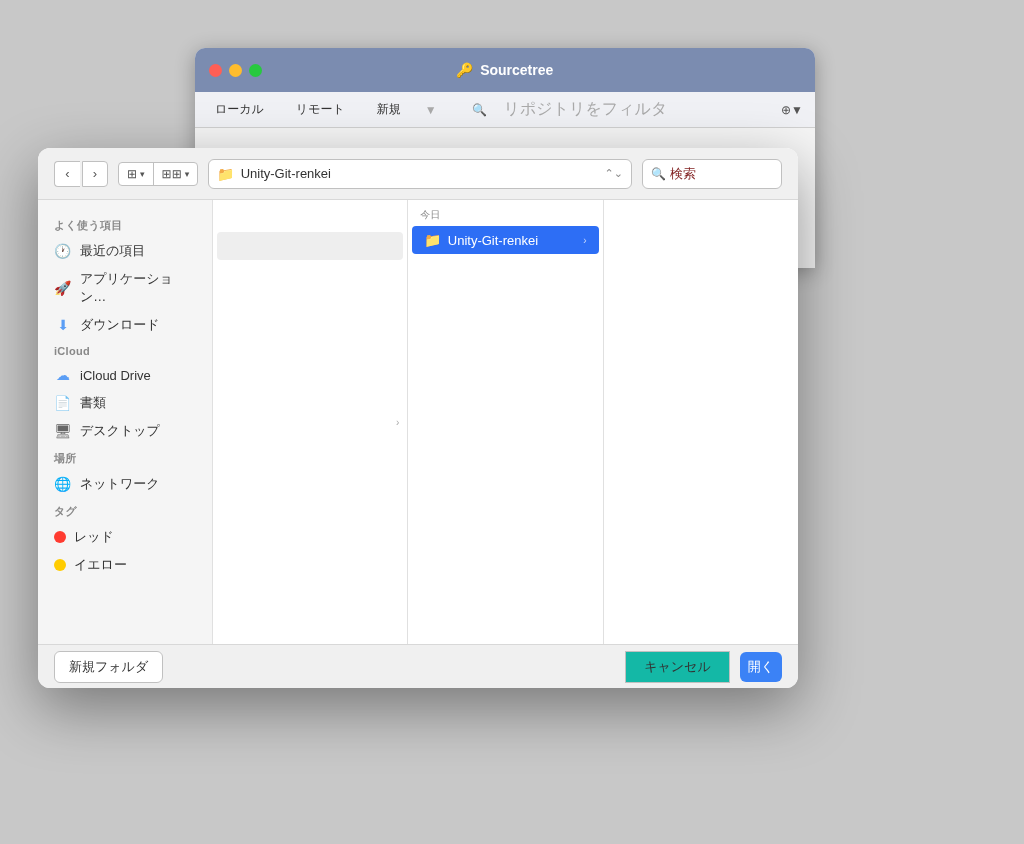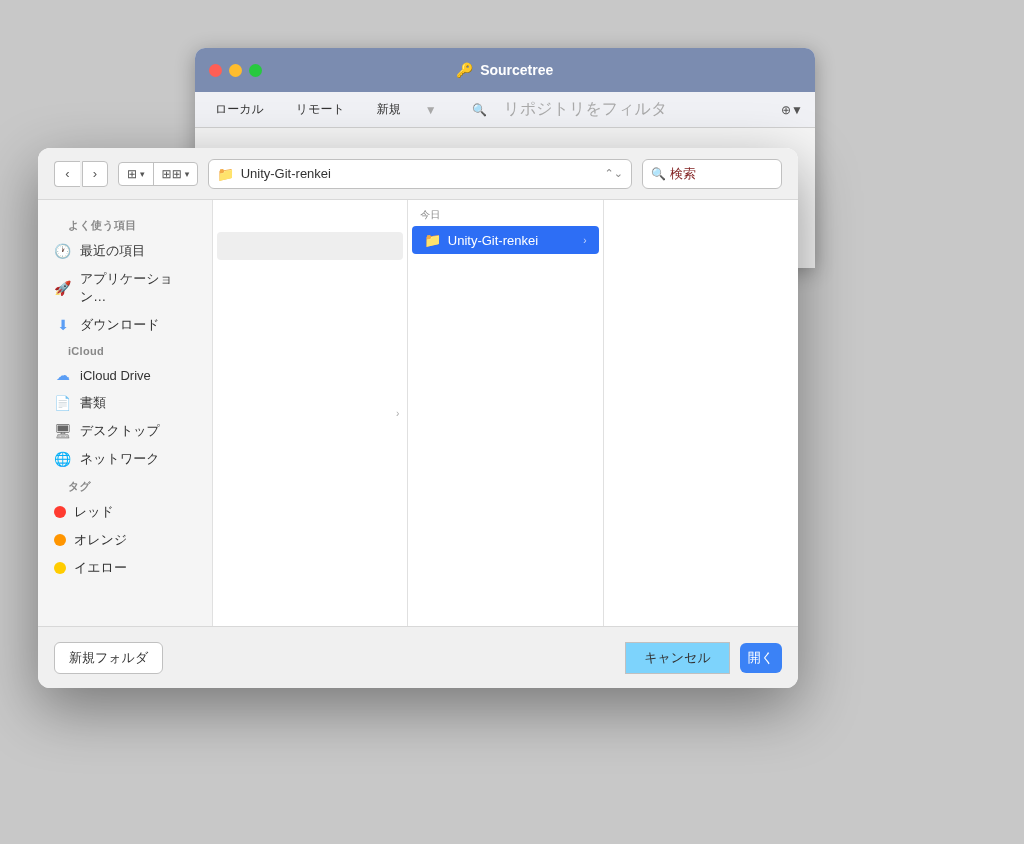--- a/index.html
+++ b/index.html
@@ -192,21 +192,20 @@
       padding: 12px 0;
       overflow-y: auto;
       flex-shrink: 0;
     }
     .sidebar-section-label {
       font-size: 11px;
       color: #888;
       font-weight: 600;
       padding: 6px 16px 4px;
       letter-spacing: 0.3px;
-      margin-left: 14px;
     }
     .sidebar-item {
       display: flex;
       align-items: center;
       gap: 8px;
       padding: 5px 16px;
       cursor: pointer;
       font-size: 13px;
       color: #333;
       border-radius: 0;
@@ -295,42 +294,42 @@
     
     .file-item-grey {
       background: #eeeeee;
       border-radius: 4px;
       margin: 0 4px;
       height: 28px;
     }
 
     
     .dialog-footer {
-      height: 62px;
+      height: 44px;
       background: #f0f0f0;
       border-top: 1px solid #d8d8d8;
       display: flex;
       align-items: center;
       padding: 0 16px;
       gap: 10px;
       flex-shrink: 0;
     }
     .btn-new-folder {
       padding: 6px 14px;
       background: white;
       border: 1px solid #c0c0c0;
       border-radius: 6px;
       font-size: 13px;
       cursor: pointer;
       color: #333;
     }
     .spacer { flex: 1; }
     .btn-cancel {
       padding: 6px 18px;
-      background: #7dd3fc;
+      background: #14b8a6;
       border: 1px solid #c0c0c0;
       border-radius: 0;
       font-size: 13px;
       cursor: pointer;
       color: #333;
     }
     .btn-open {
       padding: 6px 8px;
       background: #3b82f6;
       border: none;
@@ -422,35 +421,32 @@
       </div>
       <div class="sidebar-item">
         <div class="sidebar-icon icon-documents">📄</div>
         <span>書類</span>
       </div>
       <div class="sidebar-item">
         <div class="sidebar-icon icon-desktop">🖥</div>
         <span>デスクトップ</span>
       </div>
 
+      <div class="sidebar-section-label">場所</div>
 
       <div class="sidebar-item">
         <div class="sidebar-icon icon-network">🌐</div>
         <span>ネットワーク</span>
       </div>
 
       <div class="sidebar-section-label">タグ</div>
 
       <div class="sidebar-item">
         <div class="tag-dot" style="background:#ff3b30;"></div>
         <span>レッド</span>
-      </div>
-      <div class="sidebar-item">
-        <div class="tag-dot" style="background:#ff9500;"></div>
-        <span>オレンジ</span>
       </div>
       <div class="sidebar-item">
         <div class="tag-dot" style="background:#ffcc00;"></div>
         <span>イエロー</span>
       </div>
     </div>
 
     <div class="file-panels">
 
       <div class="file-panel" style="max-width: 200px;">

